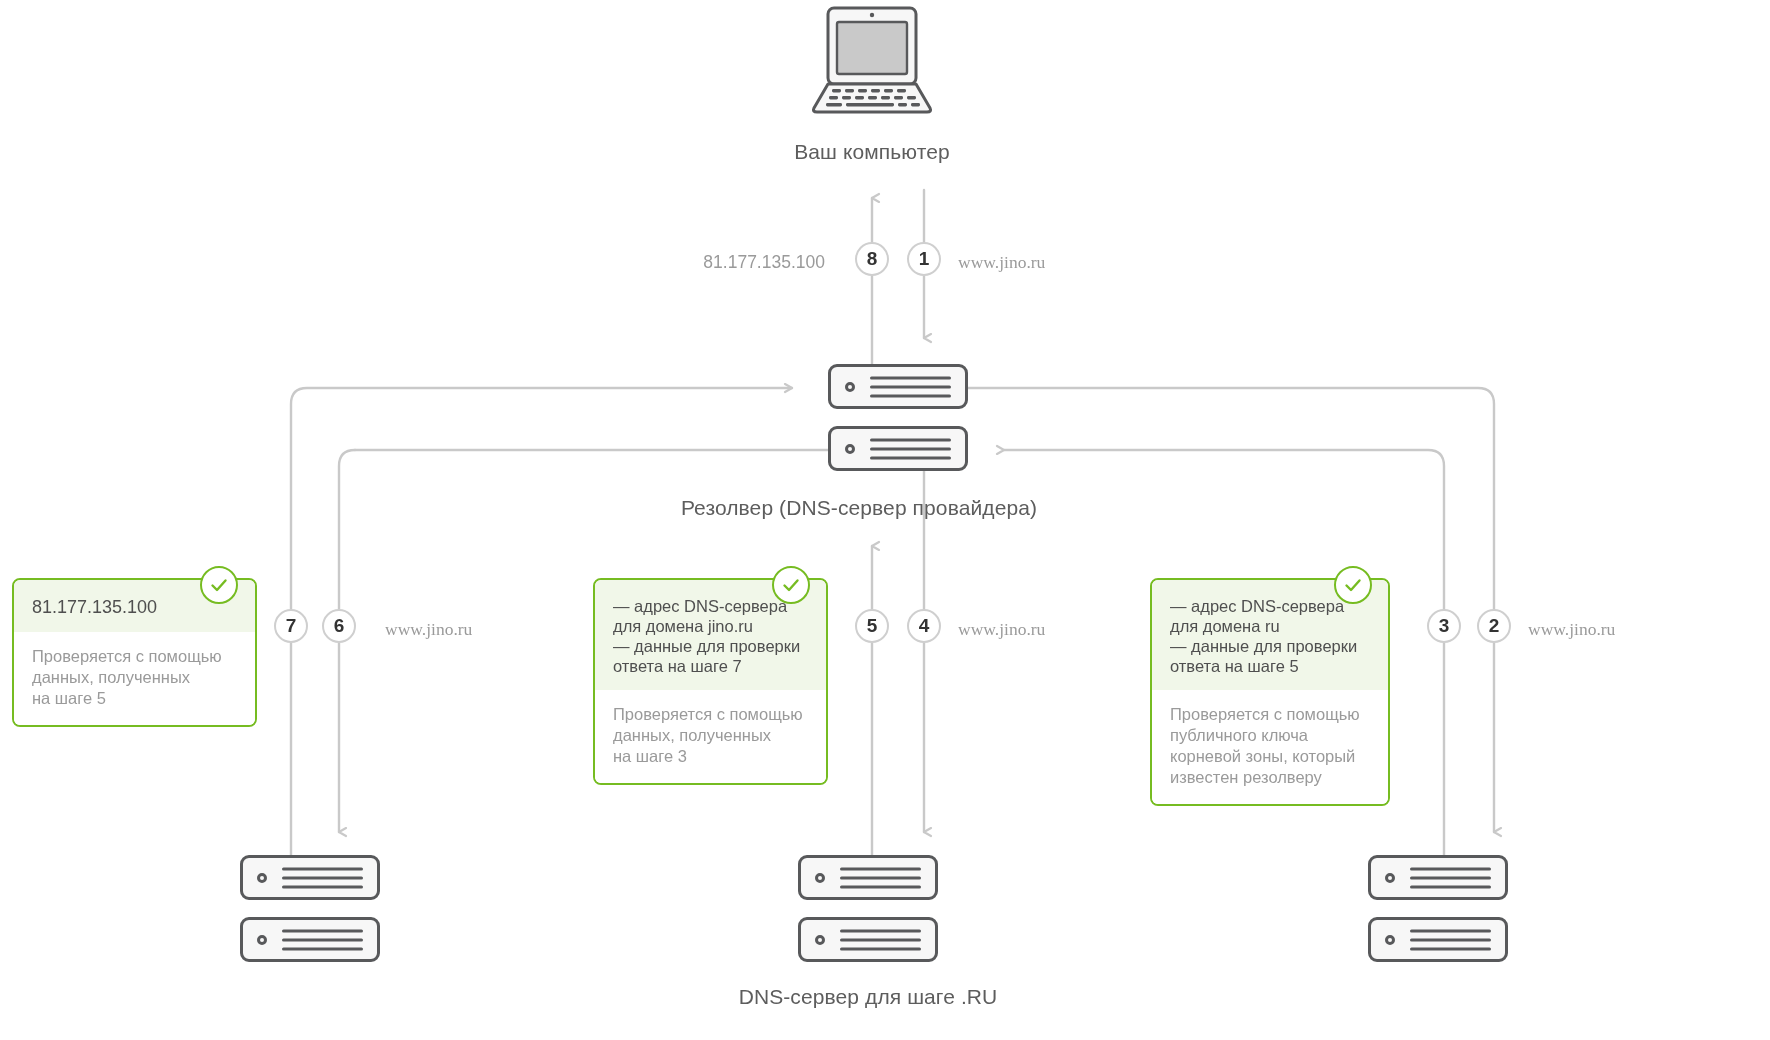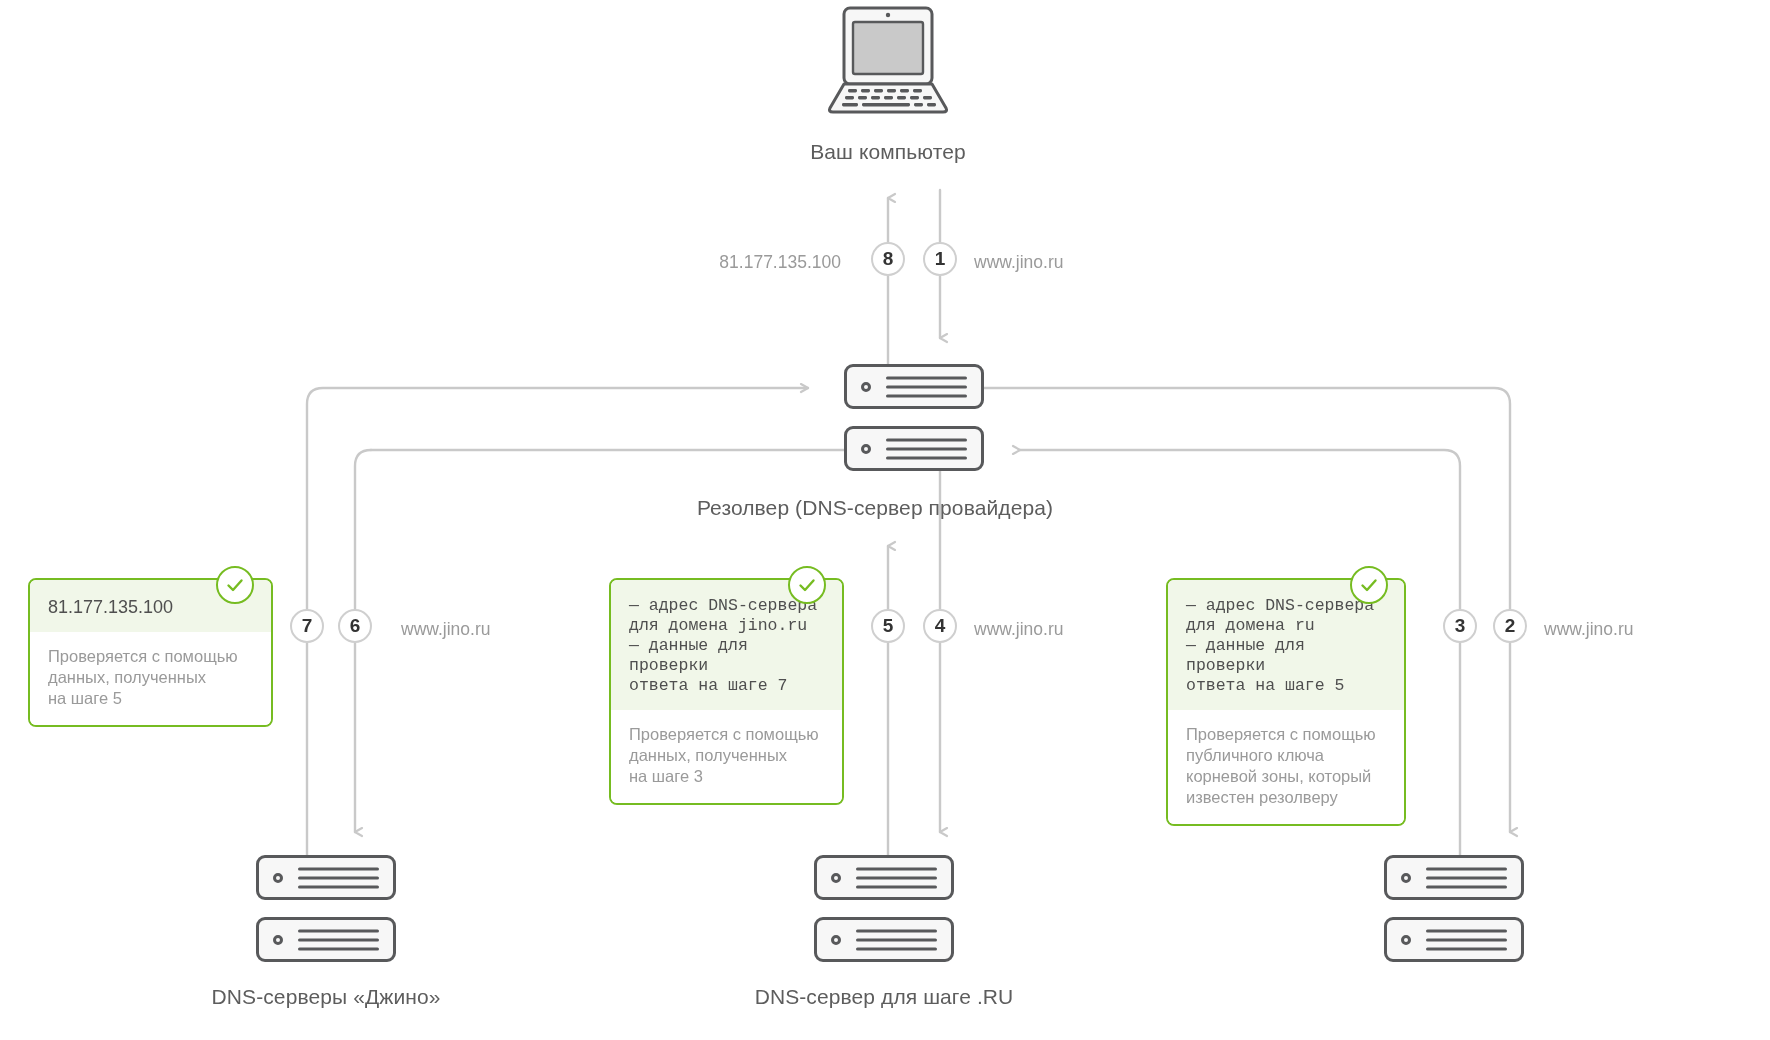--- a/index.html
+++ b/index.html
@@ -10,21 +10,20 @@
   body {
     font-family: "Liberation Sans", "DejaVu Sans", sans-serif;
     color: #595959;
   }
   #canvas {
     position: relative;
     width: 1708px;
     height: 1040px;
     background: #ffffff;
     overflow: hidden;
-    margin-left: 16px;
   }
   svg.wires {
     position: absolute;
     left: 0;
     top: 0;
     width: 1770px;
     height: 1040px;
     pointer-events: none;
   }
 
@@ -96,42 +95,41 @@
     box-sizing: border-box;
   }
 
   
   .wire-caption {
     position: absolute;
     font-size: 17.5px;
     color: #9a9a9a;
     white-space: nowrap;
   }
-  .wire-caption.right { text-align: right; }
+  .wire-caption.right { text-align: right; font-family: Liberation Serif, serif; }
   .wire-caption.left  { text-align: right; }
 
   
   .callout {
     position: absolute;
     border: 2px solid #76bc21;
     border-radius: 8px;
     background: #ffffff;
     box-sizing: border-box;
   }
   .callout .head {
     background: #f1f7e9;
     padding: 16px 18px 14px 18px;
     border-radius: 6px 6px 0 0;
   }
   .callout .head .line {
     font-size: 16.5px;
     color: #4f4f4f;
     line-height: 20px;
     white-space: pre-line;
-    font-family: Liberation Mono, monospace;
   }
   .callout .head .ip {
     font-size: 18px;
     color: #4f4f4f;
     line-height: 22px;
   }
   .callout .body {
     padding: 14px 18px 16px 18px;
     background: #ffffff;
     border-radius: 0 0 6px 6px;
@@ -253,21 +251,20 @@
       </span>
   </div>
   <div class="server" style="left:240px; top:917px;">
     <span class="led"></span>
     <span class="bars">
         <i></i>
         <i></i>
         <i></i>
       </span>
   </div>
-  <div class="node-label" style="left:110px; top:985px; width:400px;">DNS-серверы «Джино»</div>
 
   <div class="server" style="left:798px; top:855px;">
     <span class="led"></span>
     <span class="bars">
         <i></i>
         <i></i>
         <i></i>
       </span>
   </div>
   <div class="server" style="left:798px; top:917px;">

